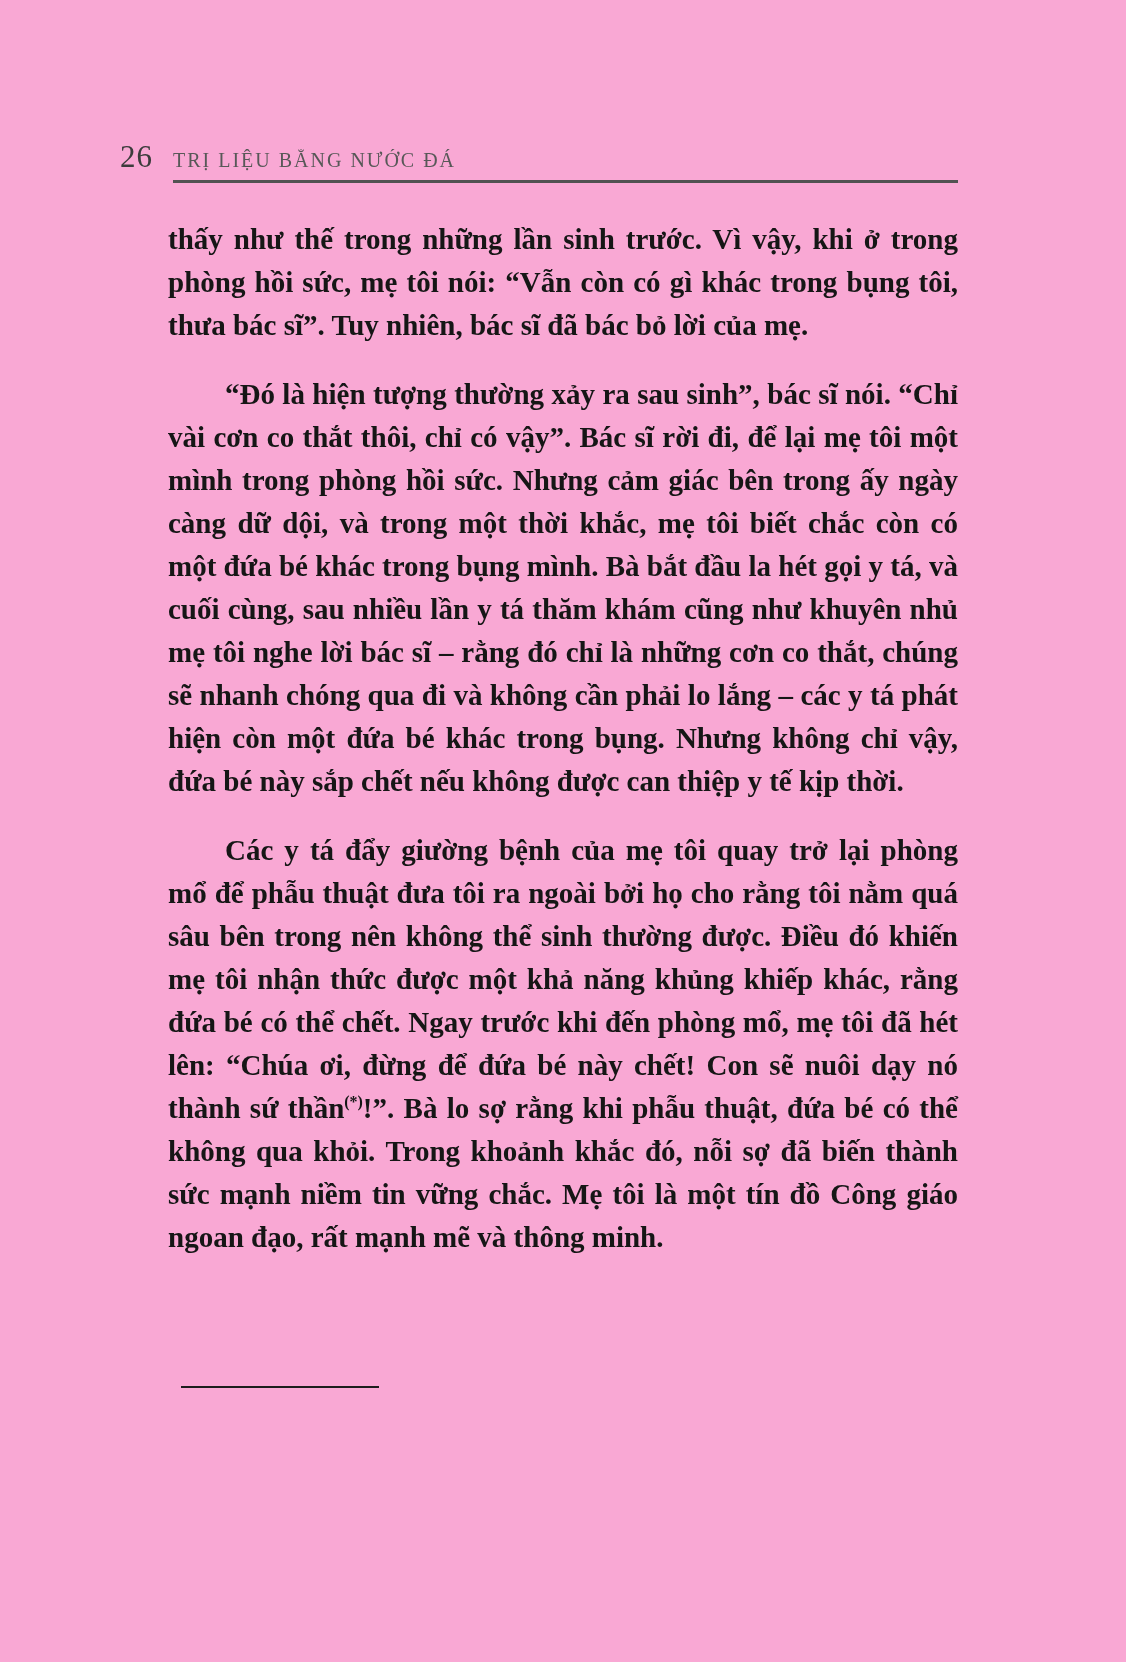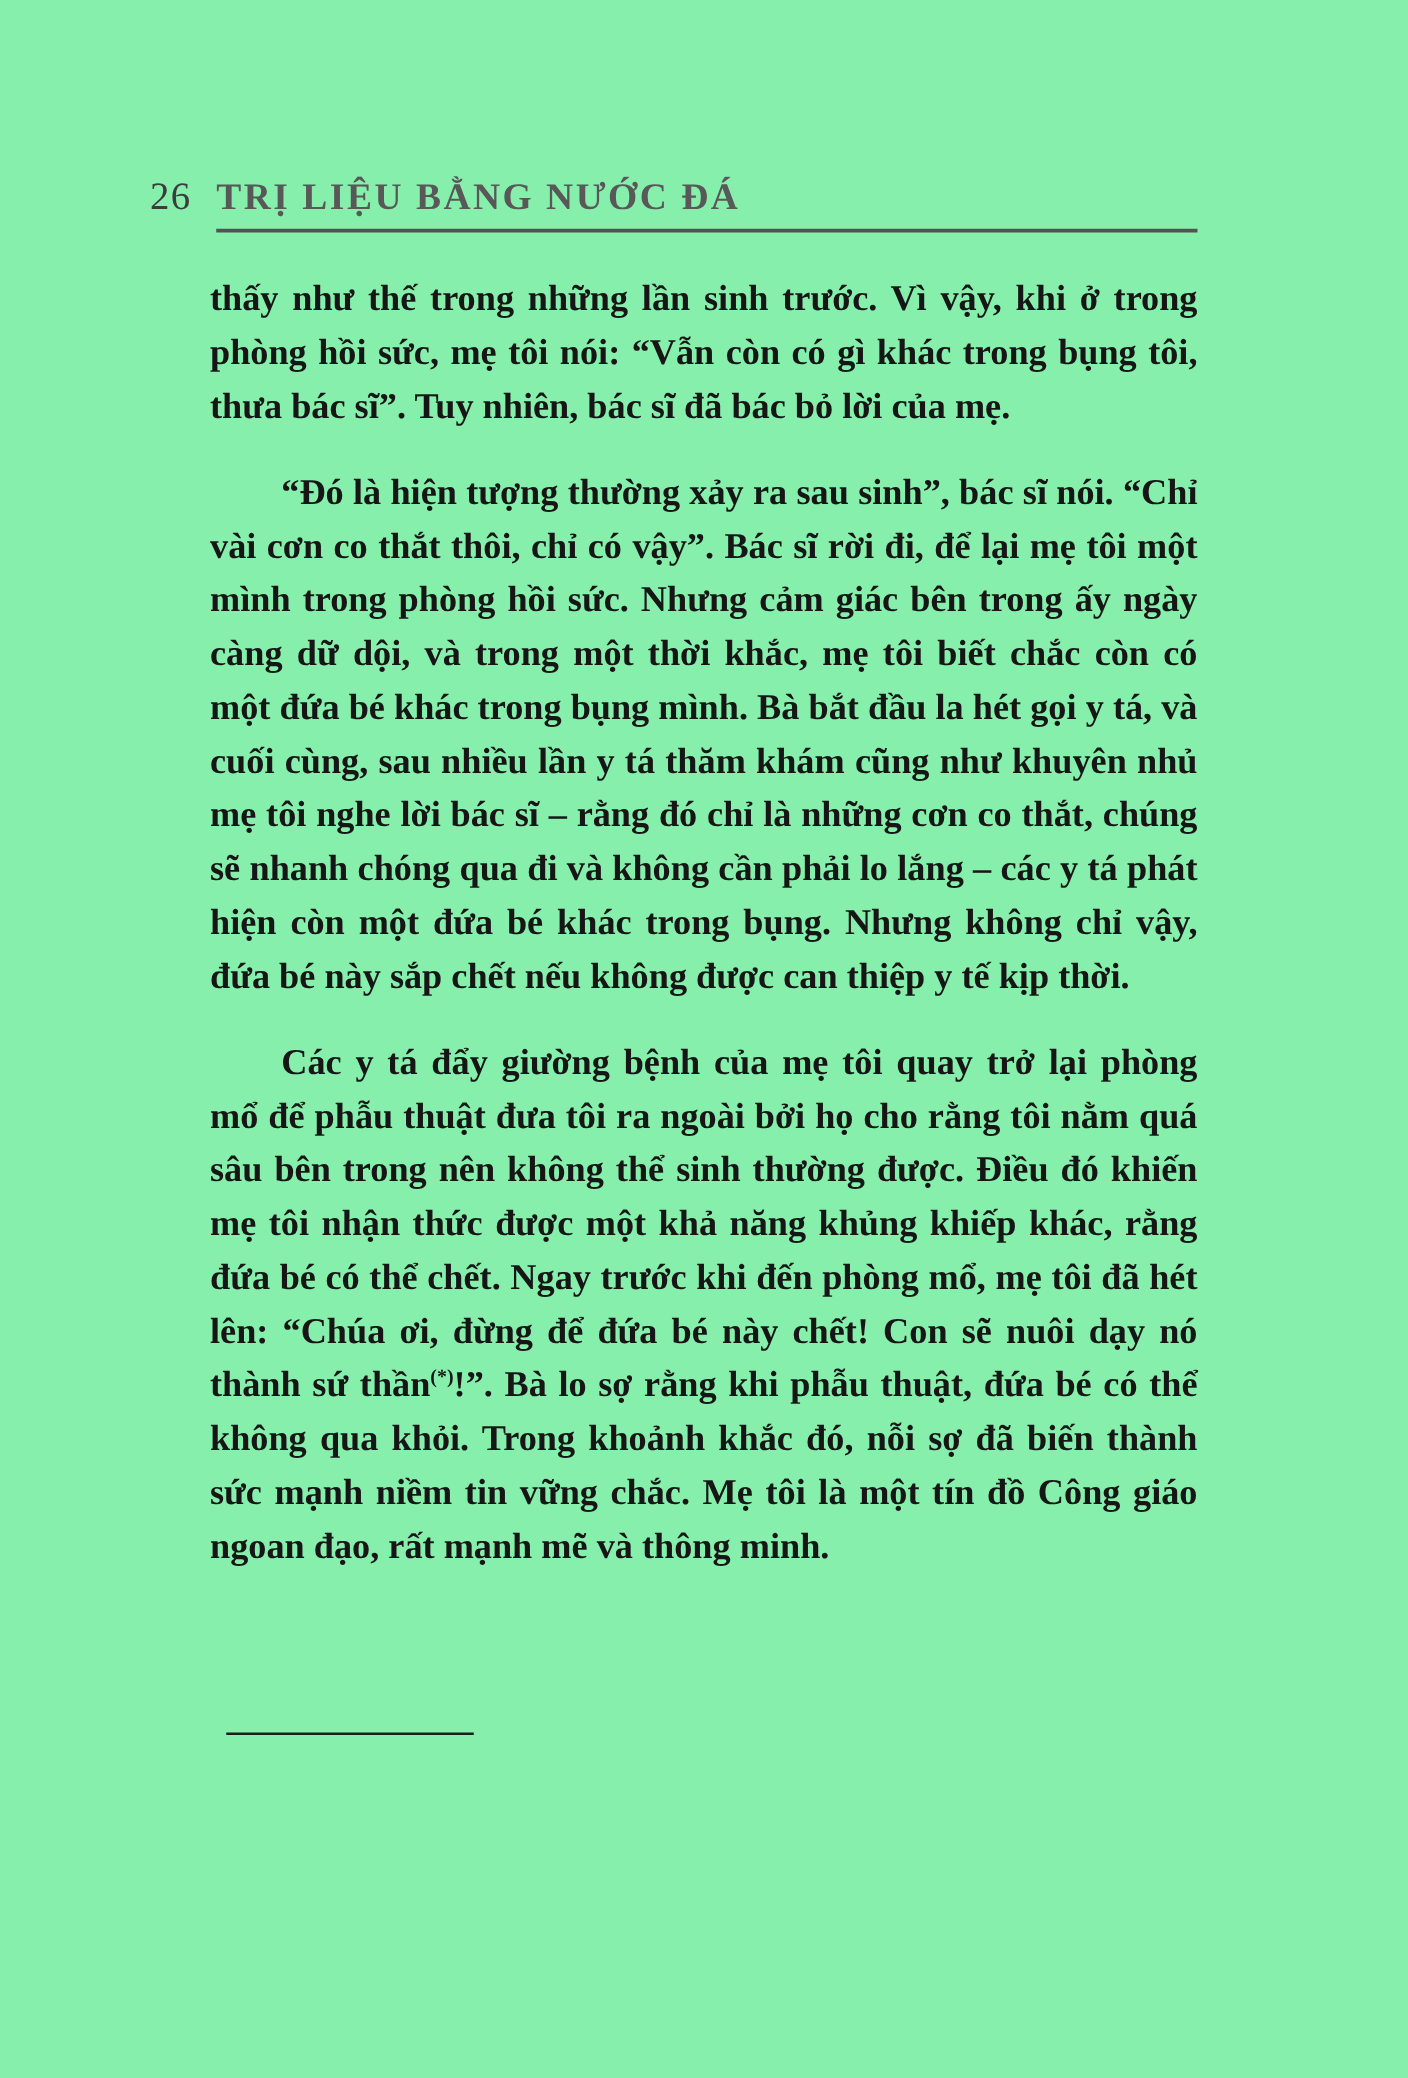--- a/index.html
+++ b/index.html
@@ -1,21 +1,21 @@
 <!DOCTYPE html>
 <html><head>
 <meta charset="utf-8">
 <style>
   * { margin: 0; padding: 0; box-sizing: border-box; }
   html, body { background: #ffffff; }
   .page {
     position: relative;
     width: 1126px;
     height: 1662px;
-    background: #86efac;
+    background: #f9a8d4;
     overflow: hidden;
     font-family: "Liberation Serif", "DejaVu Serif", serif;
     color: #1a1a1a;
   }
   .running-header {
     position: absolute;
     top: 139px;
     left: 120px;
     right: 168px;
     display: flex;
@@ -23,22 +23,22 @@
     gap: 20px;
   }
   .page-number {
     font-size: 31px;
     color: #3c3c3c;
     letter-spacing: 1px;
     flex: 0 0 auto;
   }
   .header-title {
     flex: 1 1 auto;
-    font-size: 30px;
-    font-weight: bold;
+    font-size: 20px;
+    font-weight: normal;
     letter-spacing: 2px;
     color: #585858;
     border-bottom: 3px solid #525252;
     padding-bottom: 8px;
     white-space: nowrap;
     overflow: hidden;
   }
   .body-text {
     position: absolute;
     top: 218px;

